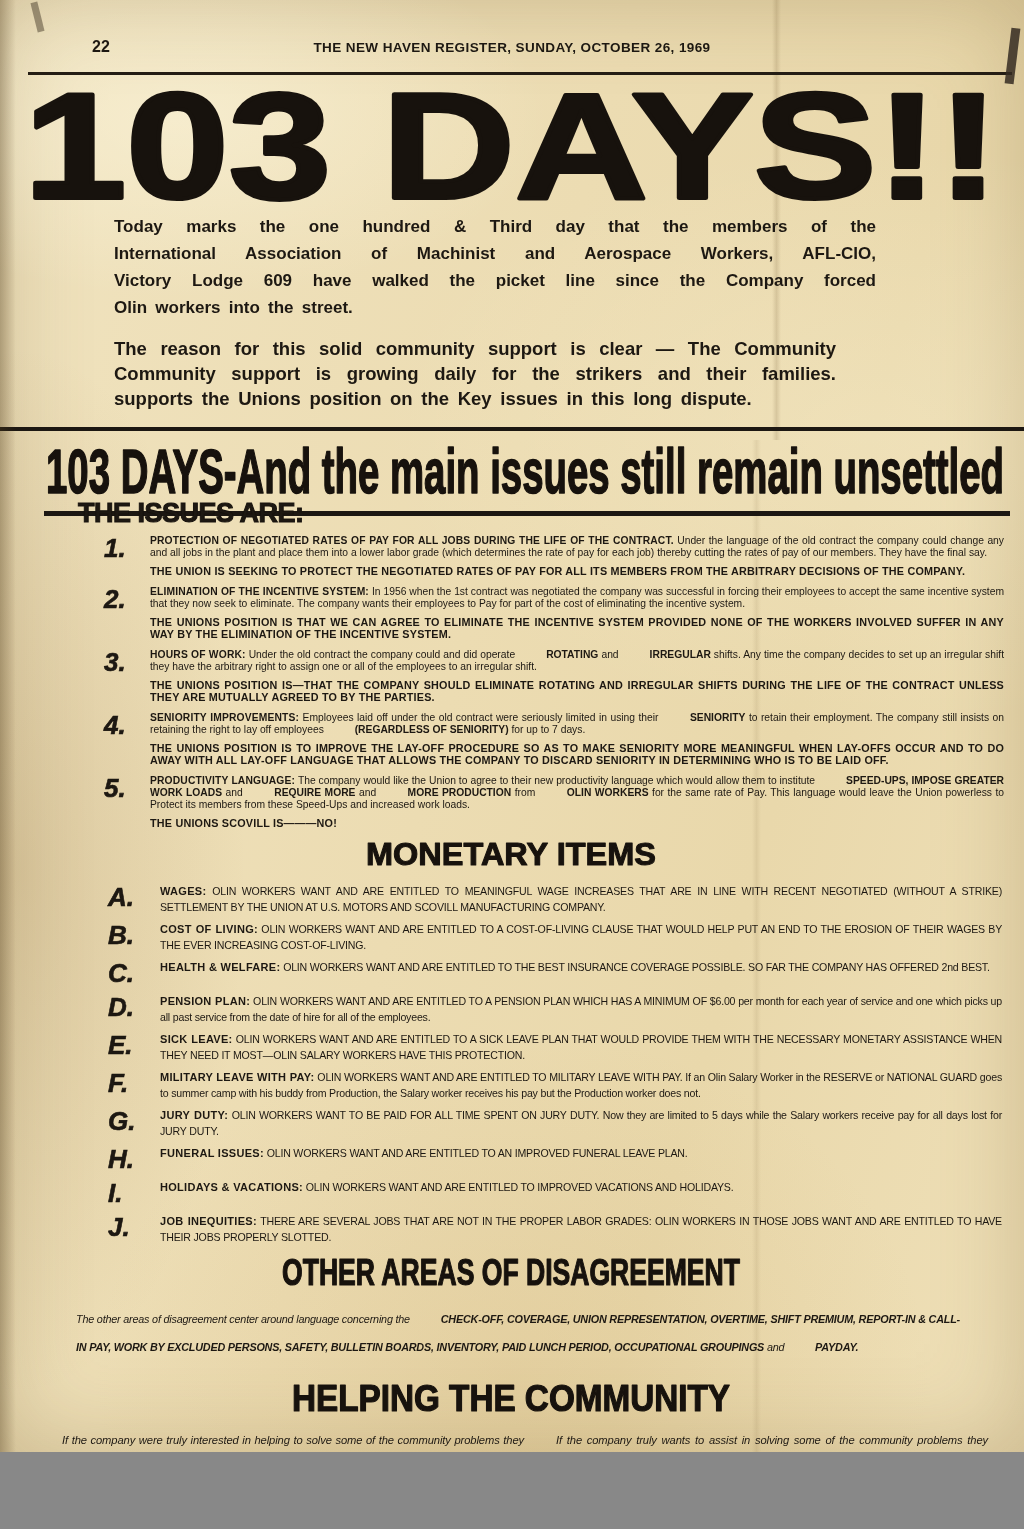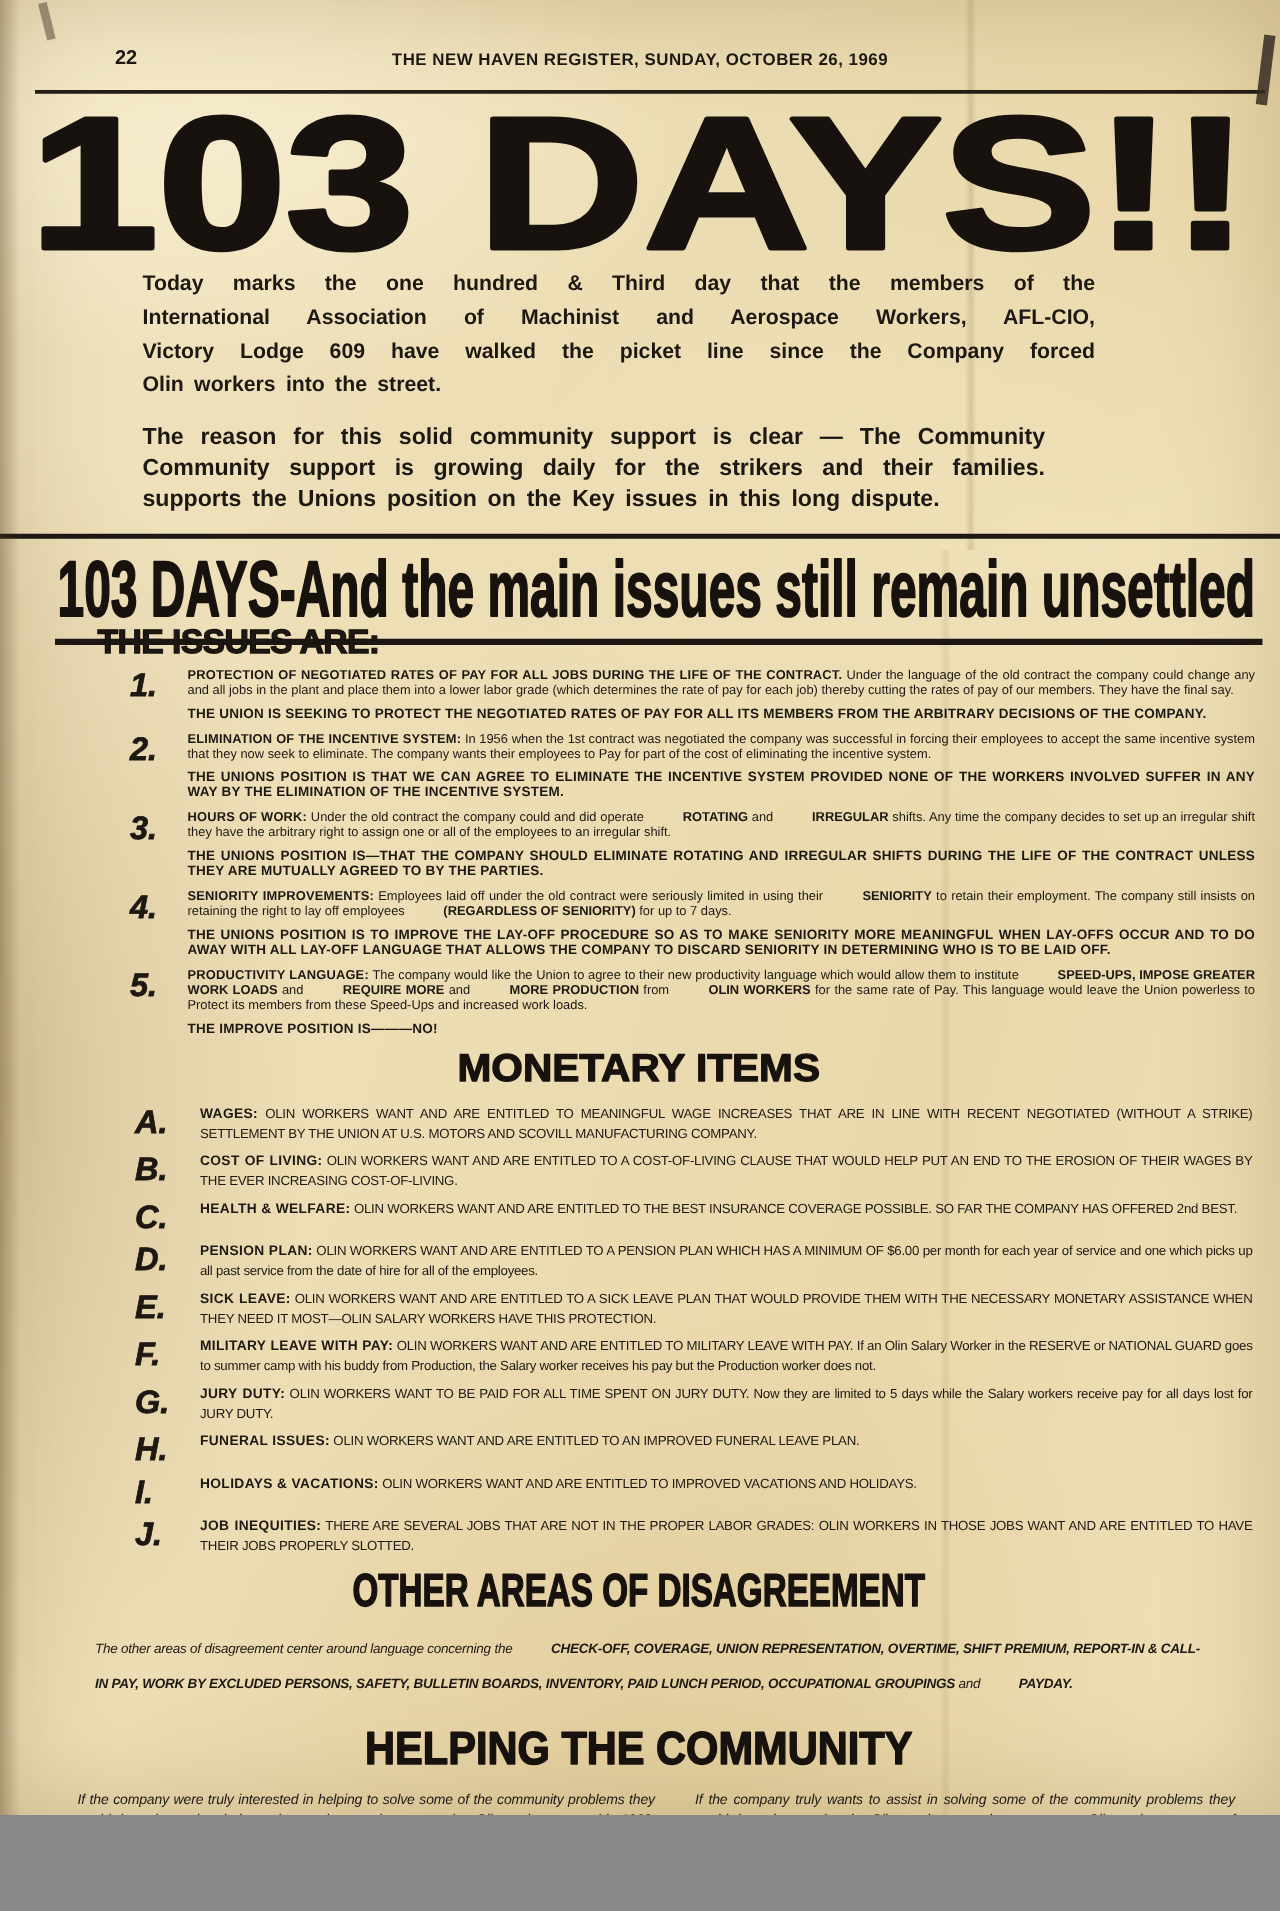--- a/index.html
+++ b/index.html
@@ -156,21 +156,21 @@
           <p class="ibody"><b class="lead">SENIORITY IMPROVEMENTS:</b>
             <span><span>Employees laid off under the old contract were seriously limited in using their </span><span class="seg-b">SENIORITY</span><span> to retain their employment. The company still insists on retaining the right to lay off employees </span><span class="seg-b">(REGARDLESS OF SENIORITY)</span><span> for up to 7 days.</span></span></p>
           <p class="ipos">THE UNIONS POSITION IS TO IMPROVE THE LAY-OFF PROCEDURE SO AS TO MAKE SENIORITY MORE MEANINGFUL WHEN LAY-OFFS OCCUR AND TO DO AWAY WITH ALL LAY-OFF LANGUAGE THAT ALLOWS THE COMPANY TO DISCARD SENIORITY IN DETERMINING WHO IS TO BE LAID OFF.</p>
         </div>
       </div>
       <div class="issue">
         <div class="issue-num">5.</div>
         <div class="itext">
           <p class="ibody"><b class="lead">PRODUCTIVITY LANGUAGE:</b>
             <span><span>The company would like the Union to agree to their new productivity language which would allow them to institute </span><span class="seg-b">SPEED-UPS, IMPOSE GREATER WORK LOADS</span><span> and </span><span class="seg-b">REQUIRE MORE</span><span> and </span><span class="seg-b">MORE PRODUCTION</span><span> from </span><span class="seg-b">OLIN WORKERS</span><span> for the same rate of Pay. This language would leave the Union powerless to Protect its members from these Speed-Ups and increased work loads.</span></span></p>
-          <p class="ipos">THE IMPROVE POSITION IS———NO!</p>
+          <p class="ipos">THE UNIONS SCOVILL IS———NO!</p>
         </div>
       </div>
     </section>
 
     <svg class="center-head" width="300" height="36">
       <text x="4" y="28" font-family="Liberation Sans, DejaVu Sans, sans-serif" font-weight="bold" font-size="31" textLength="290" lengthAdjust="spacingAndGlyphs" stroke-width="1">MONETARY ITEMS</text>
     </svg>
 
     <section class="monetary">
       <div class="mitem">

